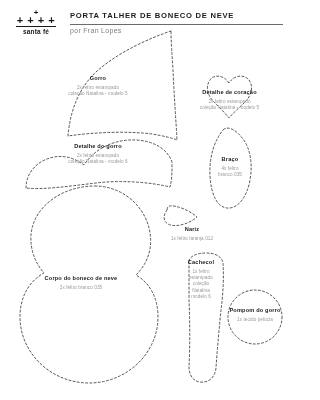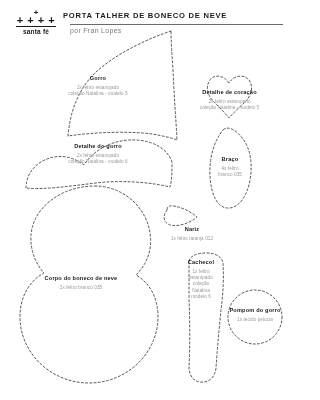--- a/index.html
+++ b/index.html
@@ -25,21 +25,21 @@
     position:absolute;left:0;top:0px;width:48px;height:8px;
     font-size:8px;line-height:8px;color:#1a1a1a;font-weight:700;text-align:center;
   }
   .brand .rule{position:absolute;left:4px;top:17px;width:40px;height:1px;background:#1a1a1a;}
   .brand .word{
     position:absolute;left:0;top:18px;width:48px;height:9px;
     font-size:6.5px;line-height:9px;color:#1a1a1a;text-align:center;font-weight:700;
     letter-spacing:0.2px;
   }
   .title{
-    position:absolute;left:63px;top:11px;
+    position:absolute;left:70px;top:11px;
     font-size:7.6px;font-weight:700;letter-spacing:0.75px;color:#1b1b1b;
     white-space:nowrap;
   }
   .hrule{position:absolute;left:70px;top:24px;width:213px;height:1px;background:#6b6b6b;}
   .byline{
     position:absolute;left:70px;top:27px;
     font-size:7px;color:#7d7d7d;letter-spacing:0.3px;white-space:nowrap;
   }
 
   

